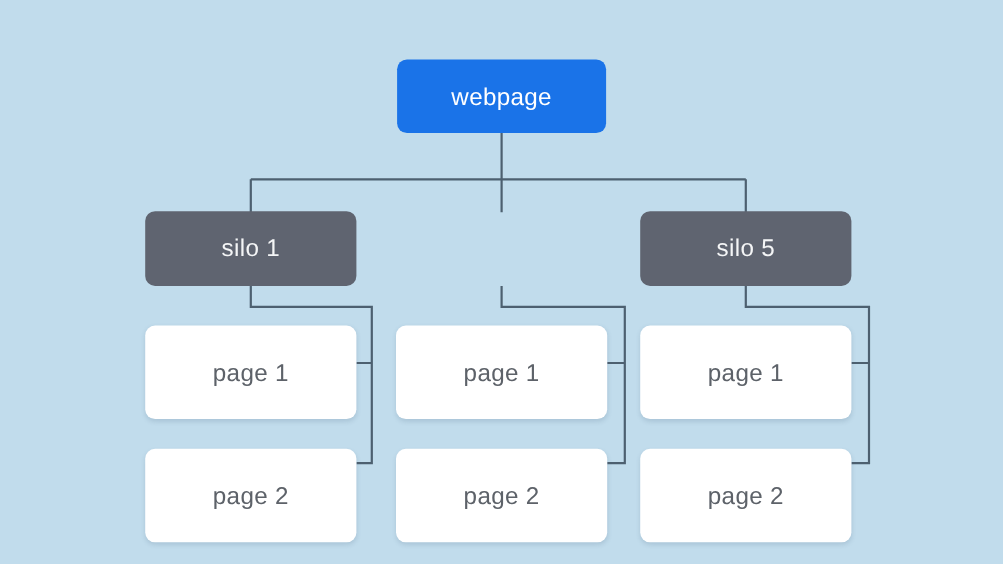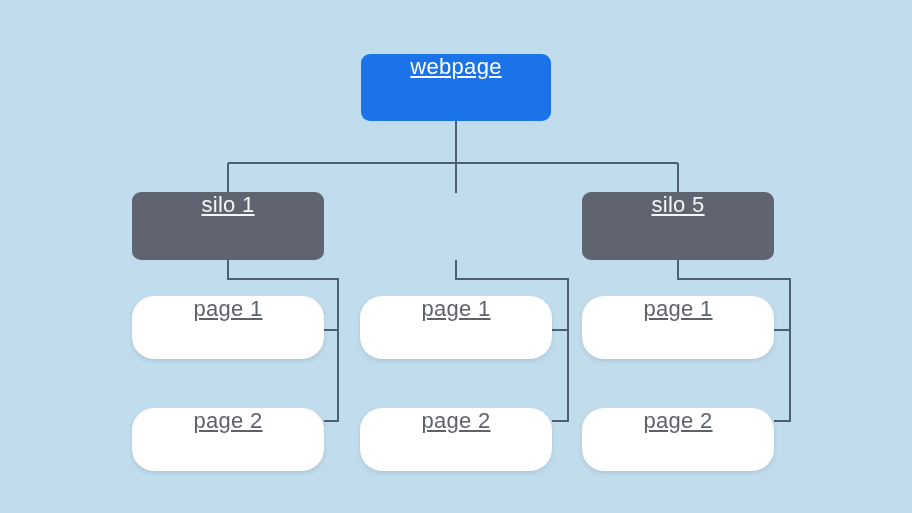--- a/index.html
+++ b/index.html
@@ -15,45 +15,44 @@
     overflow: hidden;
   }
   .connectors {
     position: absolute;
     left: 0; top: 0;
     width: 912px; height: 513px;
   }
   .node {
     position: absolute;
     display: flex;
+    align-items: center;
     justify-content: center;
     border-radius: 9px;
     font-size: 22px;
     letter-spacing: 0.3px;
     box-sizing: border-box;
-    text-decoration: underline;
   }
   .node-root {
     left: 361px; top: 54px;
     width: 190px; height: 67px;
     background: var(--root-box, #1a73e8);
     color: var(--root-text, #ffffff);
   }
   .node-silo {
     top: 192px;
     width: 192px; height: 68px;
     background: var(--silo-box, #5f6470);
     color: var(--silo-text, #f4f5f6);
   }
   .node-page {
-    width: 192px; height: 63px;
+    width: 192px; height: 85px;
     background: var(--page-box, #ffffff);
     color: var(--page-text, #5d6269);
     box-shadow: 0 2px 4px rgba(70, 100, 125, 0.18);
-    border-radius: 22px;
   }
   .silo-1 { left: 132px; }
   .silo-2 { left: 360px; }
   .silo-3 { left: 582px; }
   .row-page1 { top: 296px; }
   .row-page2 { top: 408px; }
 </style>
 </head>
 <body>
 

